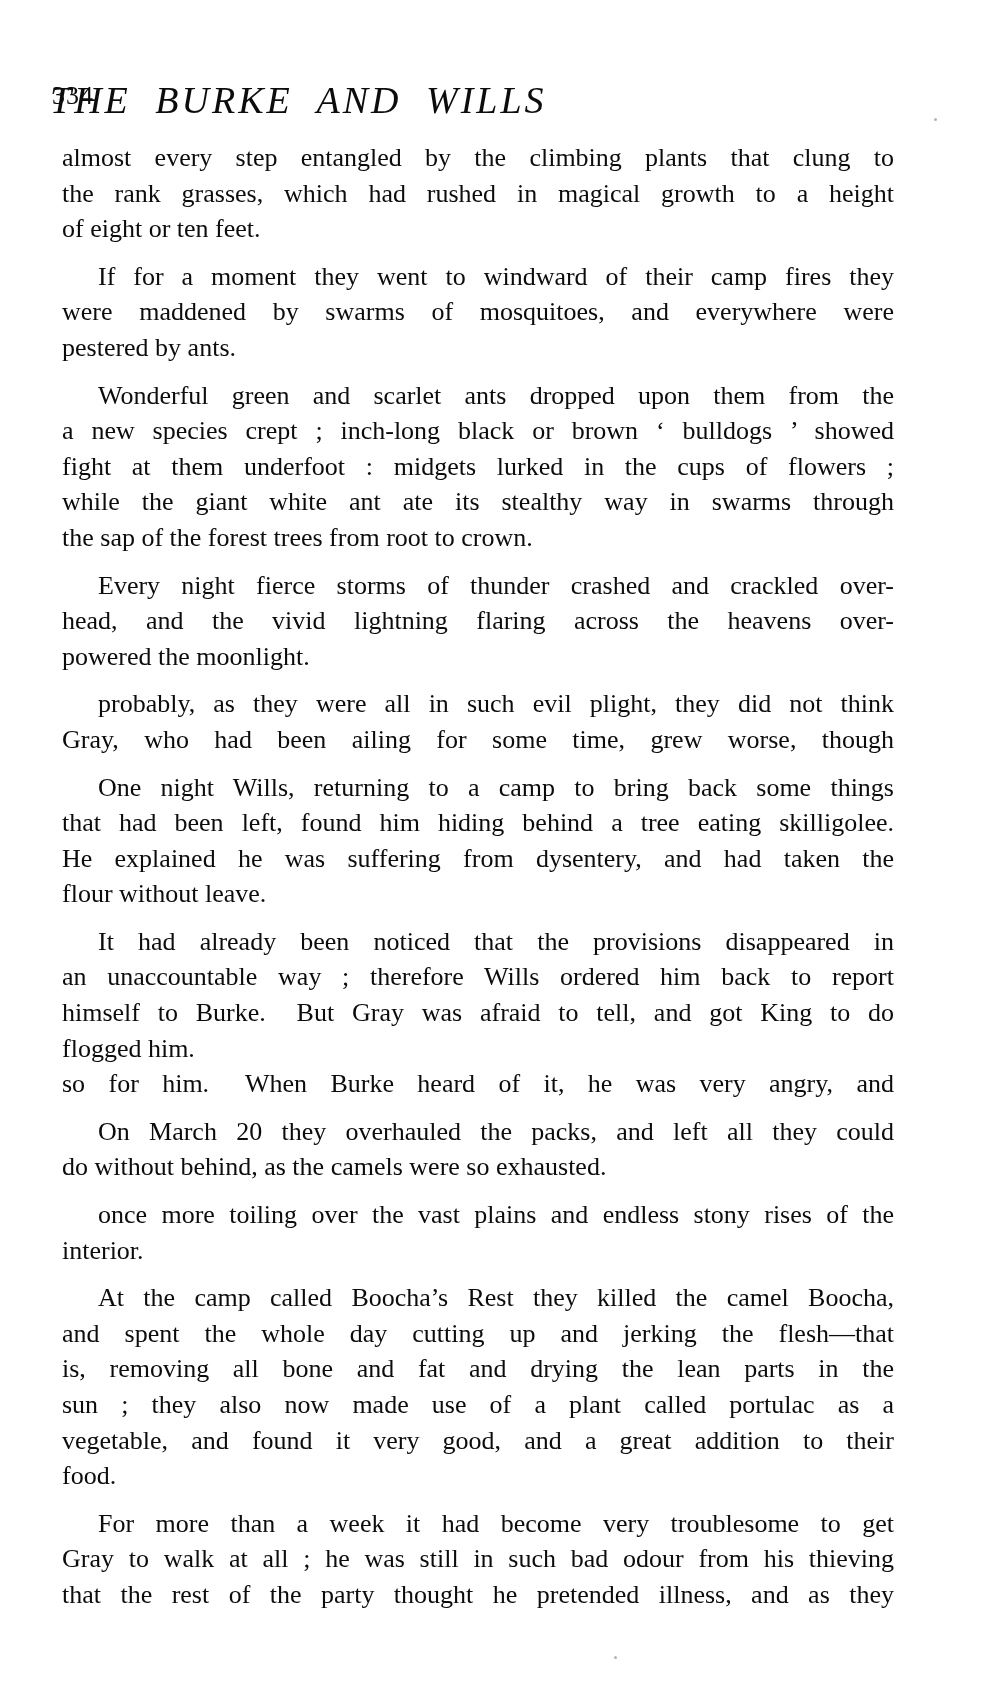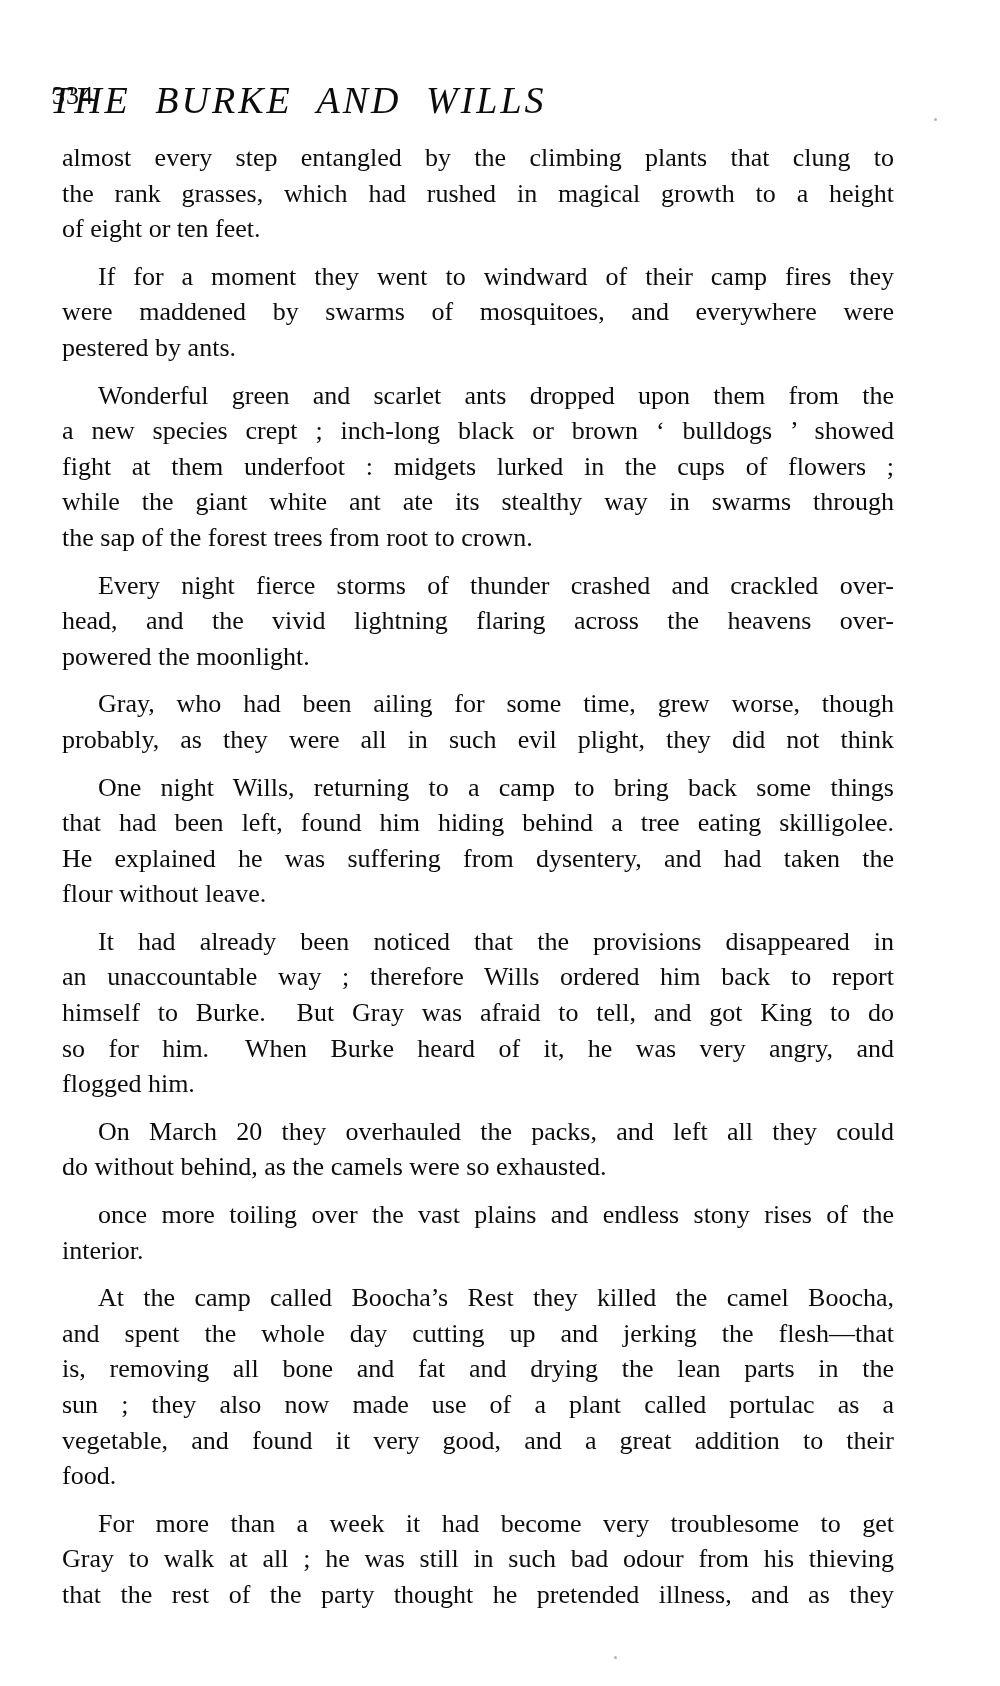--- a/index.html
+++ b/index.html
@@ -99,35 +99,35 @@
         <div class="line">fight at them underfoot : midgets lurked in the cups of flowers ;</div>
         <div class="line">while the giant white ant ate its stealthy way in swarms through</div>
         <div class="line last">the sap of the forest trees from root to crown.</div>
       </div>
       <div class="para indent">
         <div class="line">Every night fierce storms of thunder crashed and crackled over-</div>
         <div class="line">head, and the vivid lightning flaring across the heavens over-</div>
         <div class="line last">powered the moonlight.</div>
       </div>
       <div class="para indent">
+        <div class="line">probably, as they were all in such evil plight, they did not think</div>
         <div class="line">Gray, who had been ailing for some time, grew worse, though</div>
-        <div class="line">probably, as they were all in such evil plight, they did not think</div>
       </div>
       <div class="para indent">
         <div class="line">One night Wills, returning to a camp to bring back some things</div>
         <div class="line">that had been left, found him hiding behind a tree eating skilligolee.</div>
         <div class="line">He explained he was suffering from dysentery, and had taken the</div>
         <div class="line last">flour without leave.</div>
       </div>
       <div class="para indent">
         <div class="line">It had already been noticed that the provisions disappeared in</div>
         <div class="line">an unaccountable way ; therefore Wills ordered him back to report</div>
         <div class="line">himself to Burke.  But Gray was afraid to tell, and got King to do</div>
+        <div class="line last">flogged him.</div>
         <div class="line">so for him.  When Burke heard of it, he was very angry, and</div>
-        <div class="line last">flogged him.</div>
       </div>
       <div class="para indent">
         <div class="line">On March 20 they overhauled the packs, and left all they could</div>
         <div class="line last">do without behind, as the camels were so exhausted.</div>
       </div>
       <div class="para indent">
         <div class="line">once more toiling over the vast plains and endless stony rises of the</div>
         <div class="line last">interior.</div>
       </div>
       <div class="para indent">

